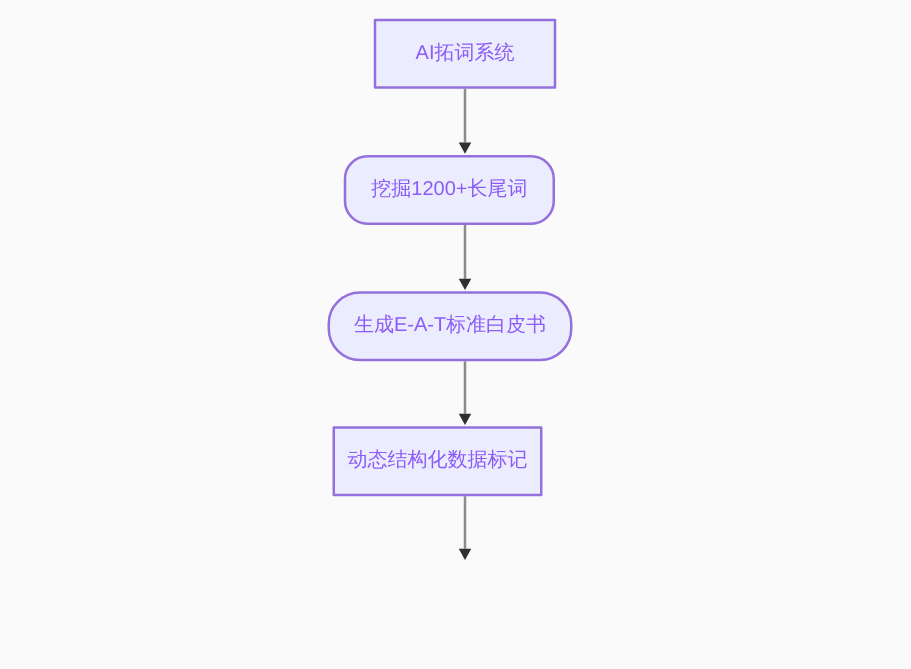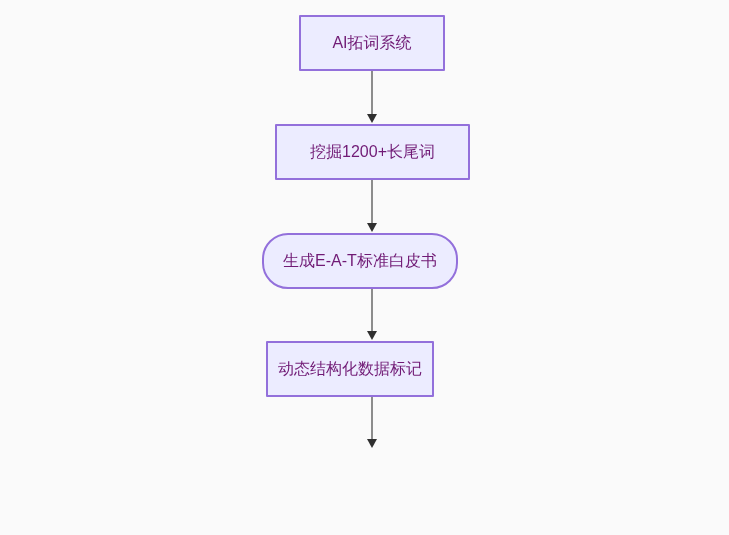--- a/index.html
+++ b/index.html
@@ -23,27 +23,27 @@
     box-sizing: border-box;
     background: #ECECFF;
     border: 2px solid #9370DB;
     border-radius: 1px;
     display: flex;
     align-items: center;
     justify-content: center;
     height: 56px;
   }
   .node-label {
-    color: #701a75;
+    color: #8b5cf6;
     font-size: 16px;
     line-height: 1.2;
     white-space: nowrap;
   }
   .node-1 { left: 299px; top: 15px;  width: 146px; }
-  .node-2 { left: 275px; top: 124px; width: 195px; }
+  .node-2 { left: 275px; top: 124px; width: 169px; border-radius: 19px; }
   .node-3 { left: 262px; top: 233px; width: 196px; border-radius: 26px; }
   .node-4 { left: 266px; top: 341px; width: 168px; }
   .node-5 { left: 253px; top: 449px; width: 235px; }
 
   .arrow {
     position: absolute;
     left: 366px;
     width: 11px;
     display: flex;
     flex-direction: column;

